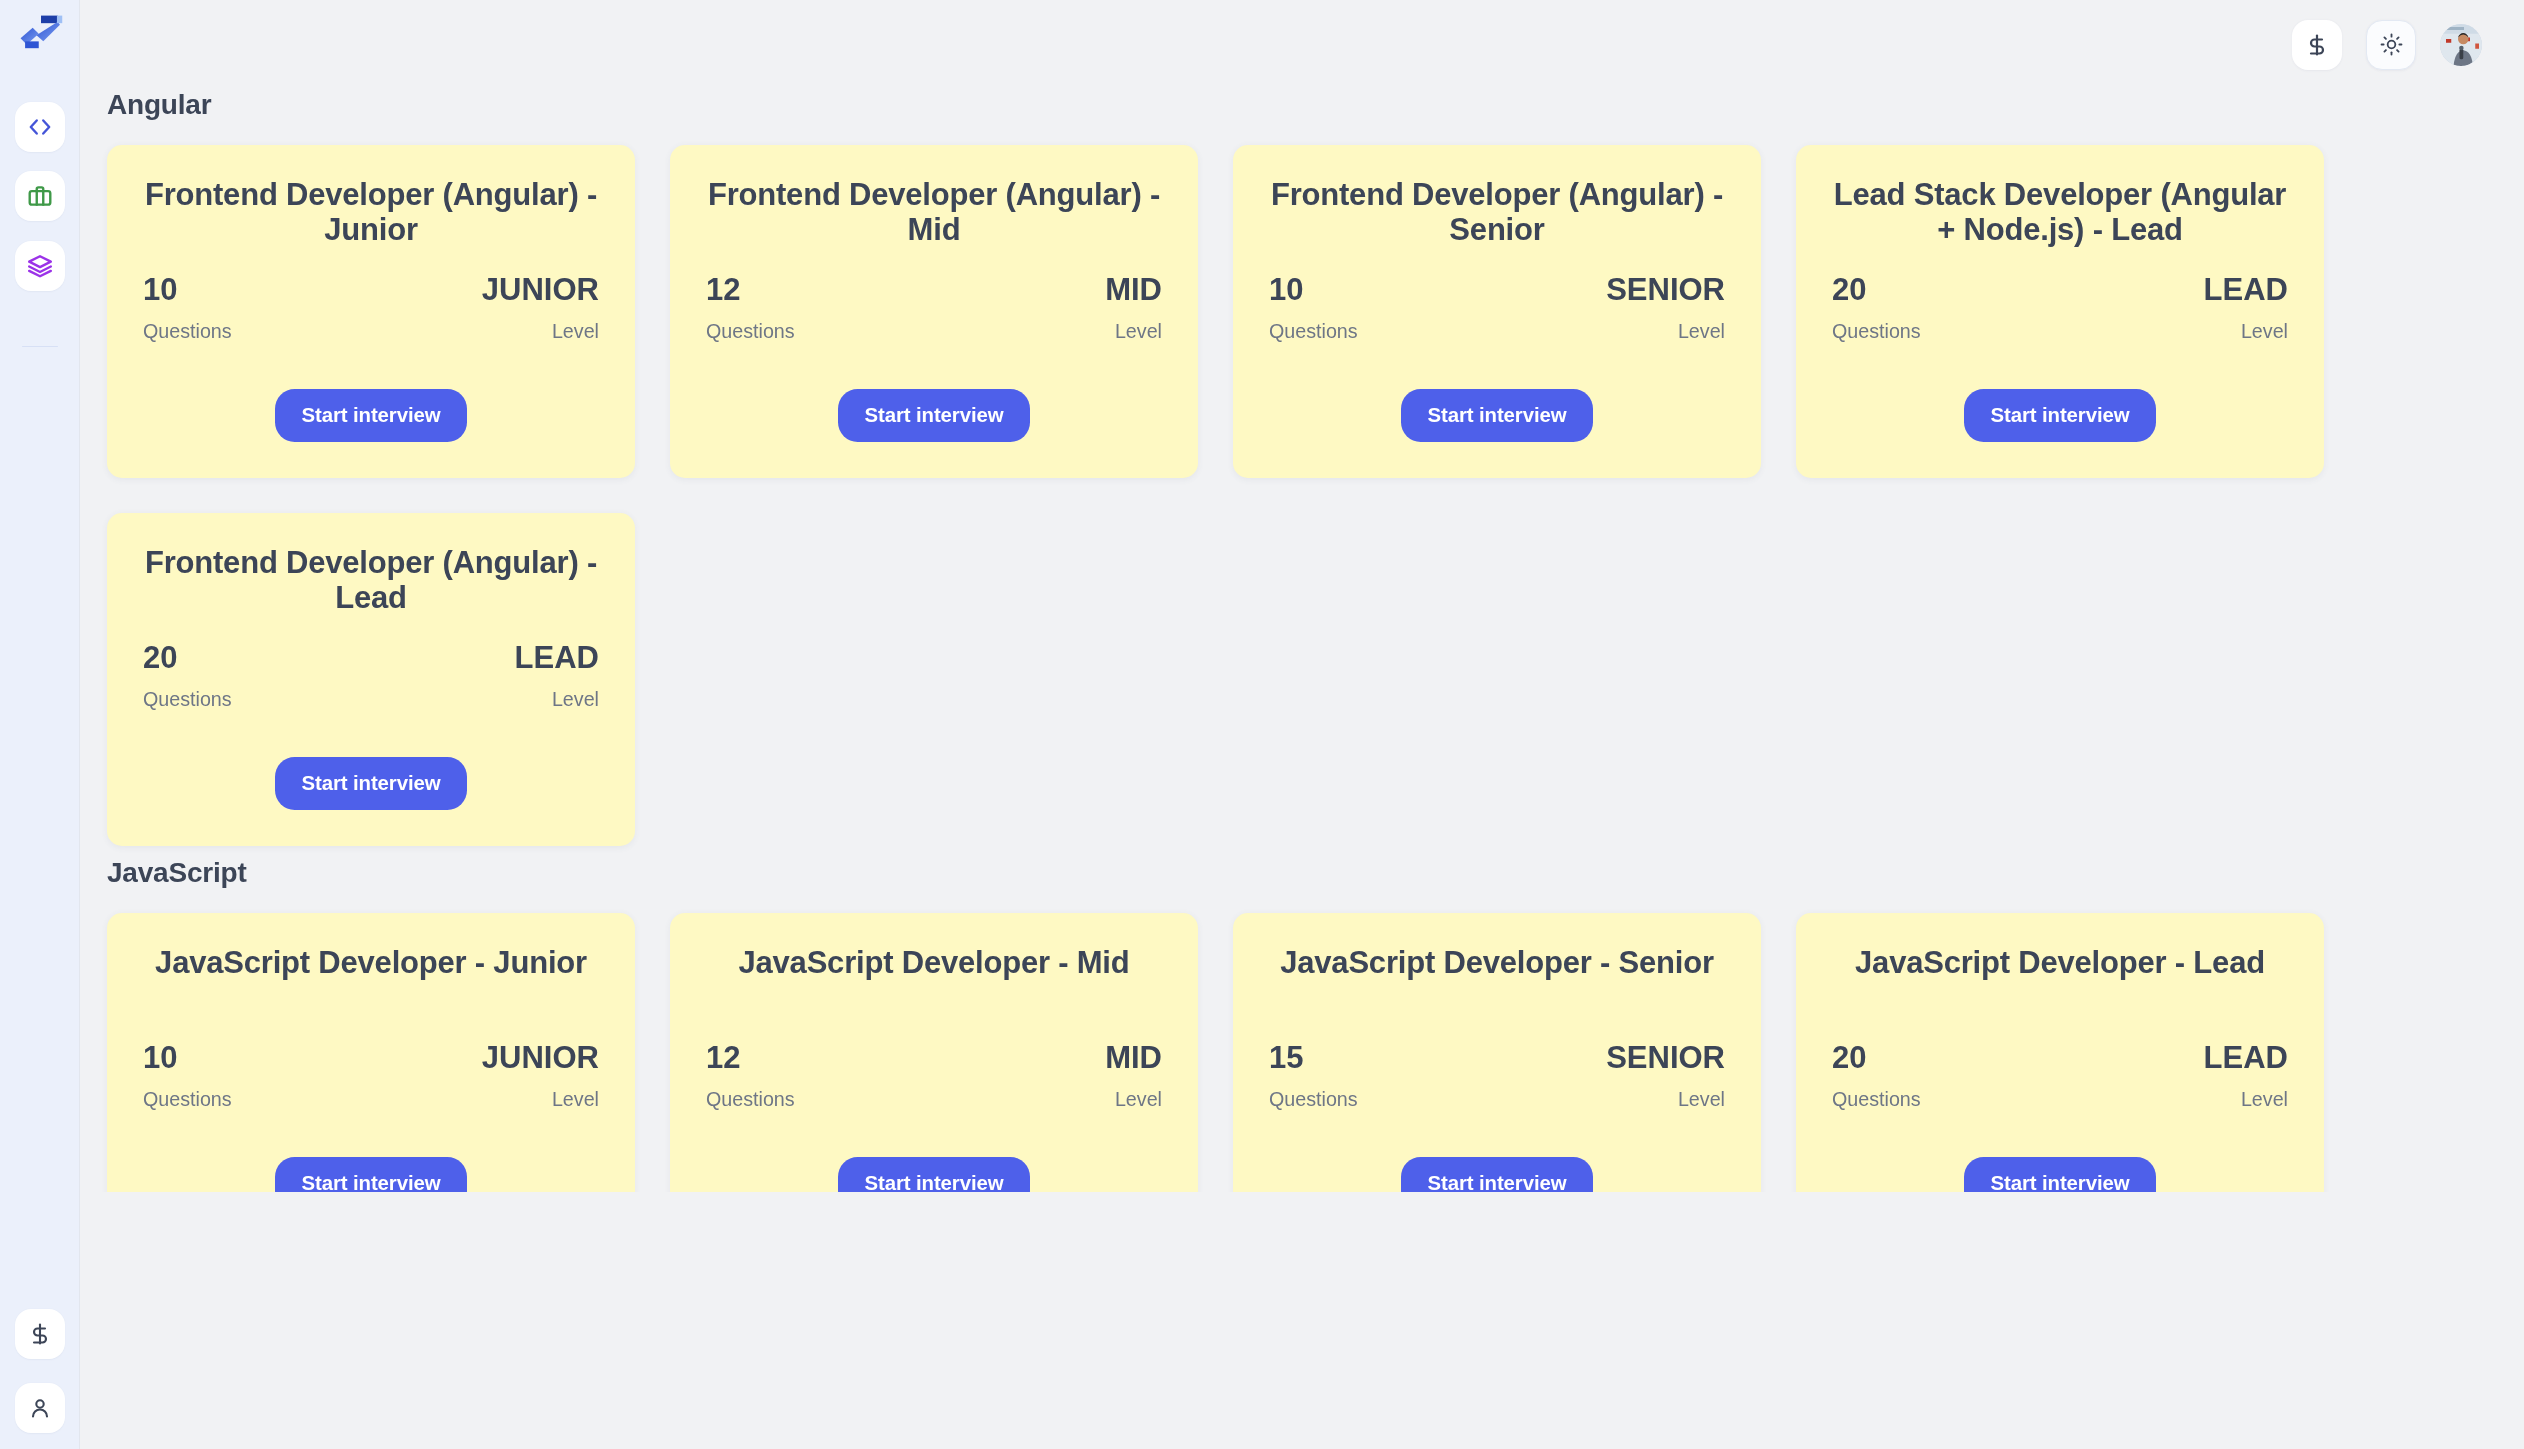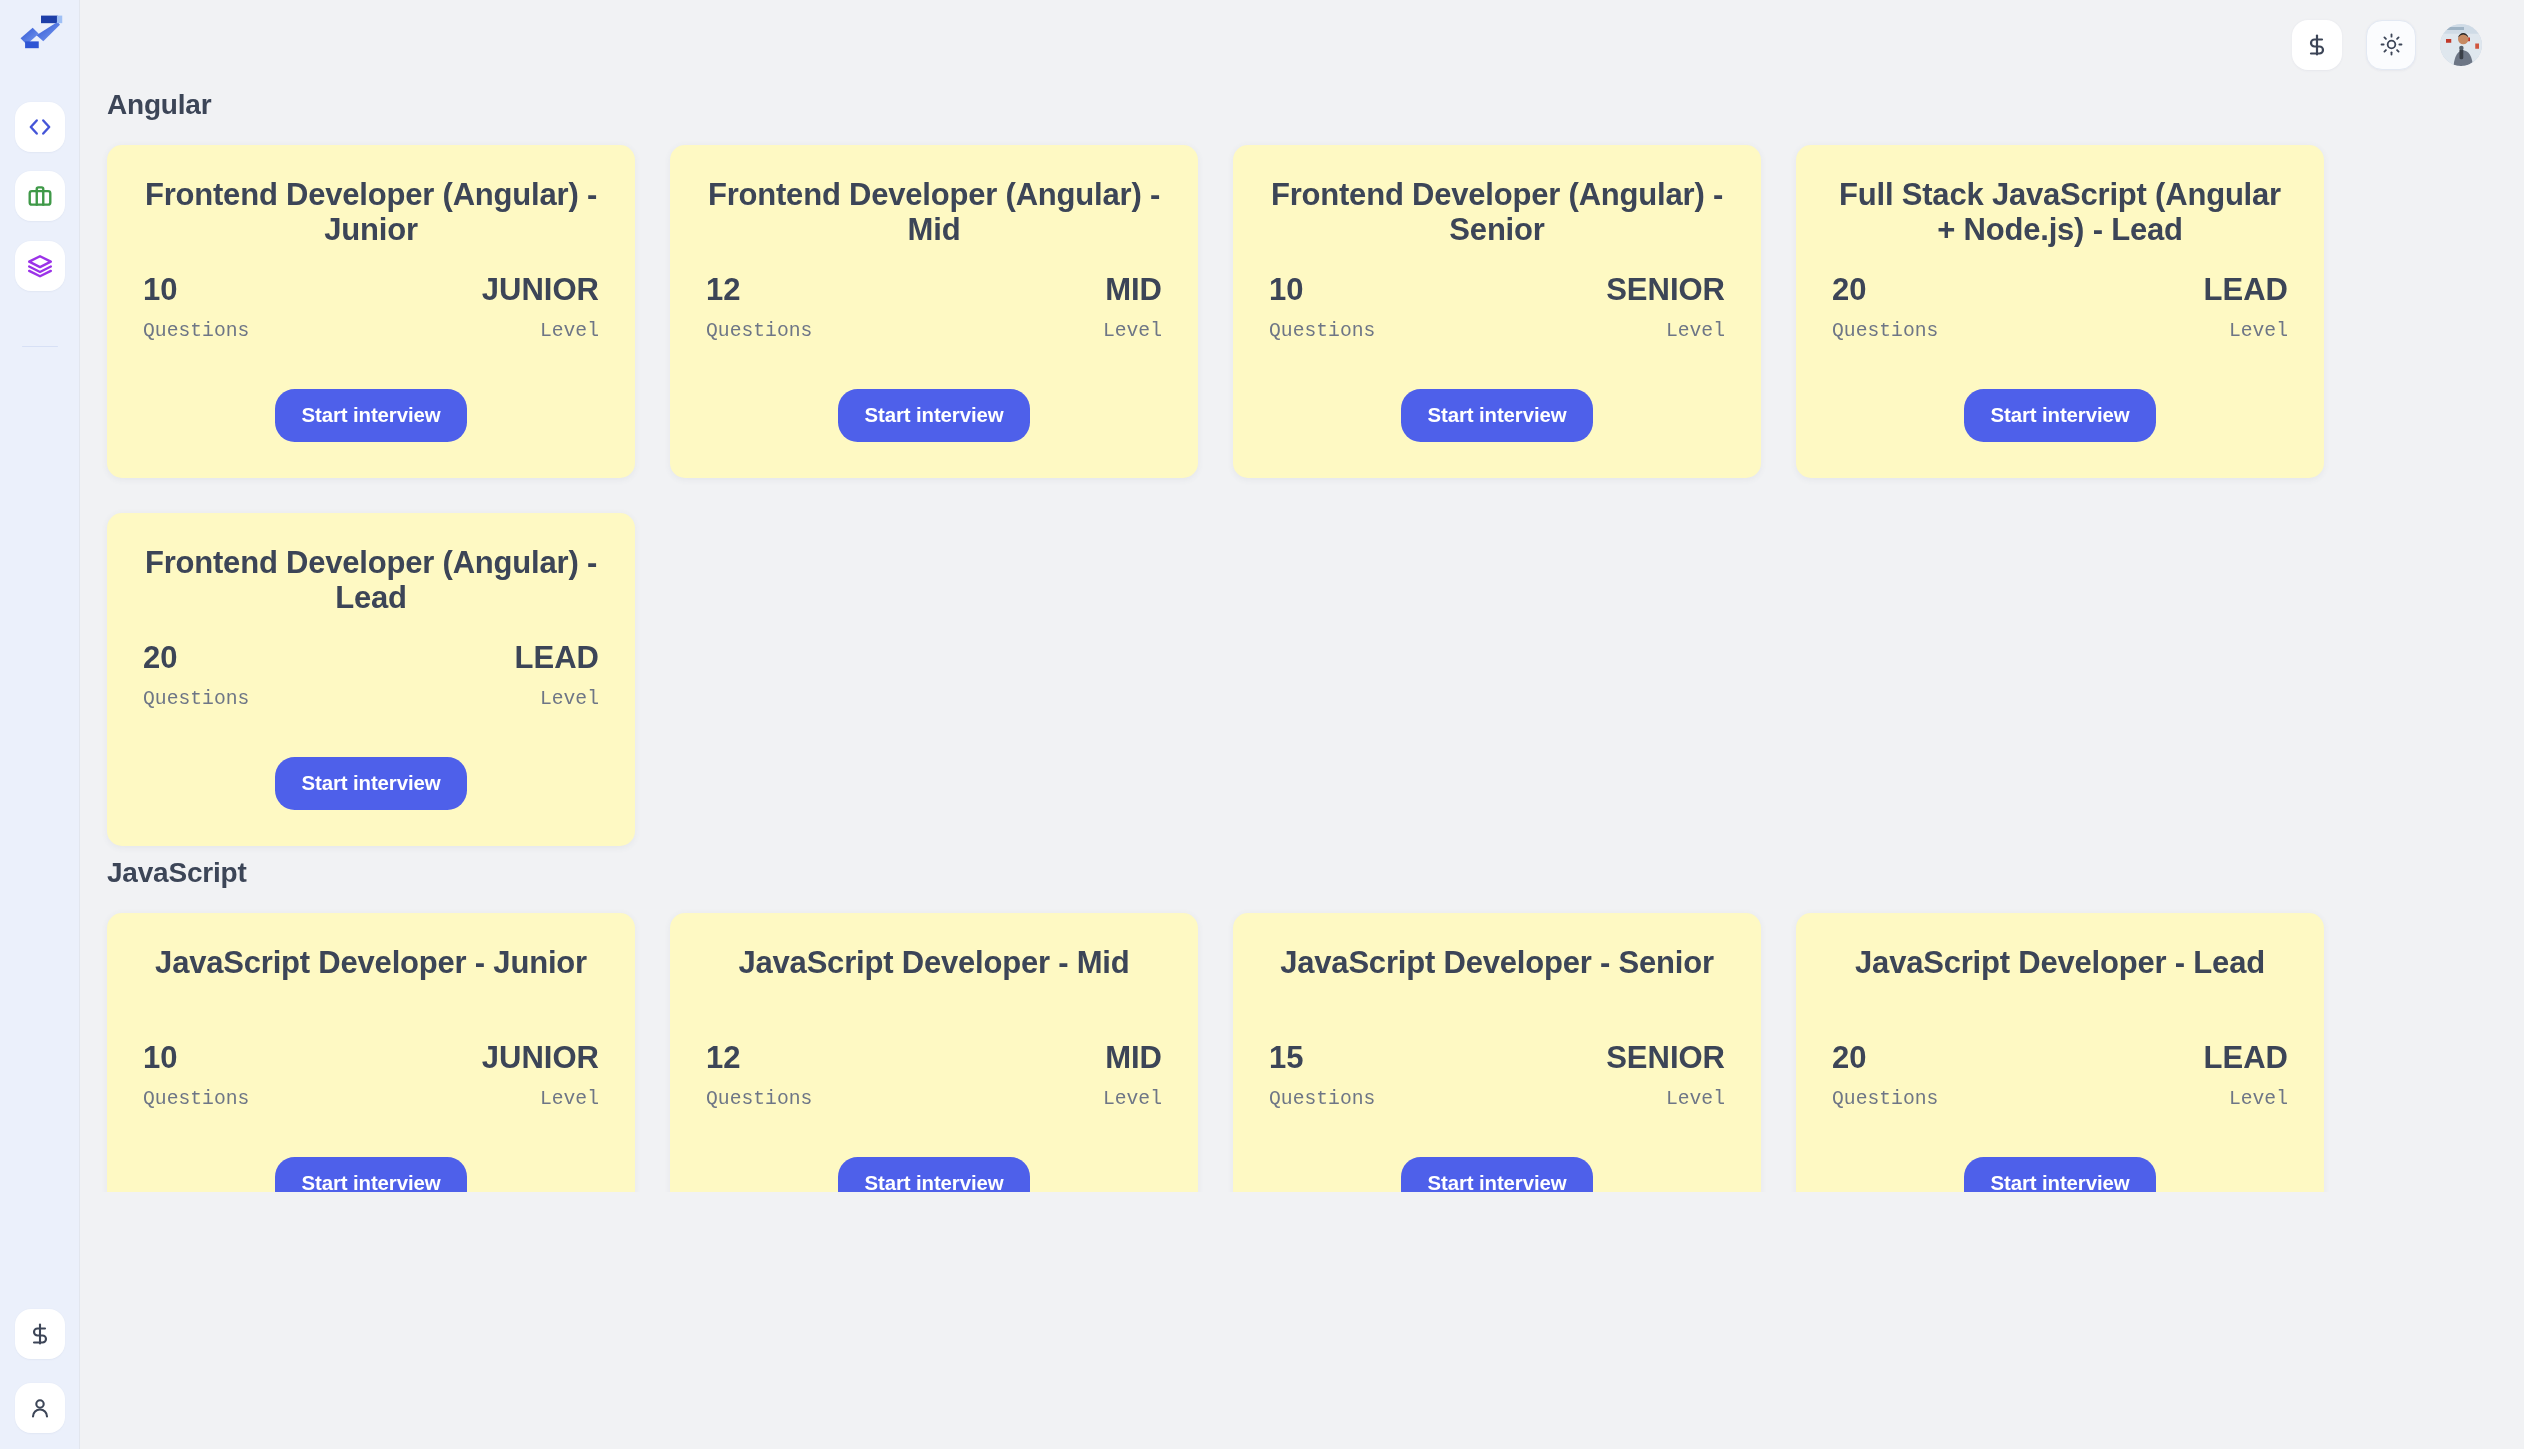--- a/index.html
+++ b/index.html
@@ -182,21 +182,20 @@
     font-weight: bold;
     color: #3c4557;
     line-height: 1;
   }
 
   .stat-label {
     font-size: 19.7px;
     color: #6e7686;
     margin-top: 17.4px;
     line-height: 1;
-    font-family: Liberation Mono, monospace;
   }
 
   .card-action {
     margin-top: auto;
     display: flex;
     justify-content: center;
     padding-bottom: 6px;
   }
 
   .start-btn {
@@ -380,21 +379,21 @@
               <span class="stat-value">SENIOR</span>
               <span class="stat-label">Level</span>
             </div>
           </div>
           <div class="card-action">
             <button class="start-btn">Start interview</button>
           </div>
         </div>
 
         <div class="card">
-          <div class="card-title">Full Stack JavaScript (Angular + Node.js) - Lead</div>
+          <div class="card-title">Lead Stack Developer (Angular + Node.js) - Lead</div>
           <div class="card-stats">
             <div class="stat">
               <span class="stat-value">20</span>
               <span class="stat-label">Questions</span>
             </div>
             <div class="stat right">
               <span class="stat-value">LEAD</span>
               <span class="stat-label">Level</span>
             </div>
           </div>

